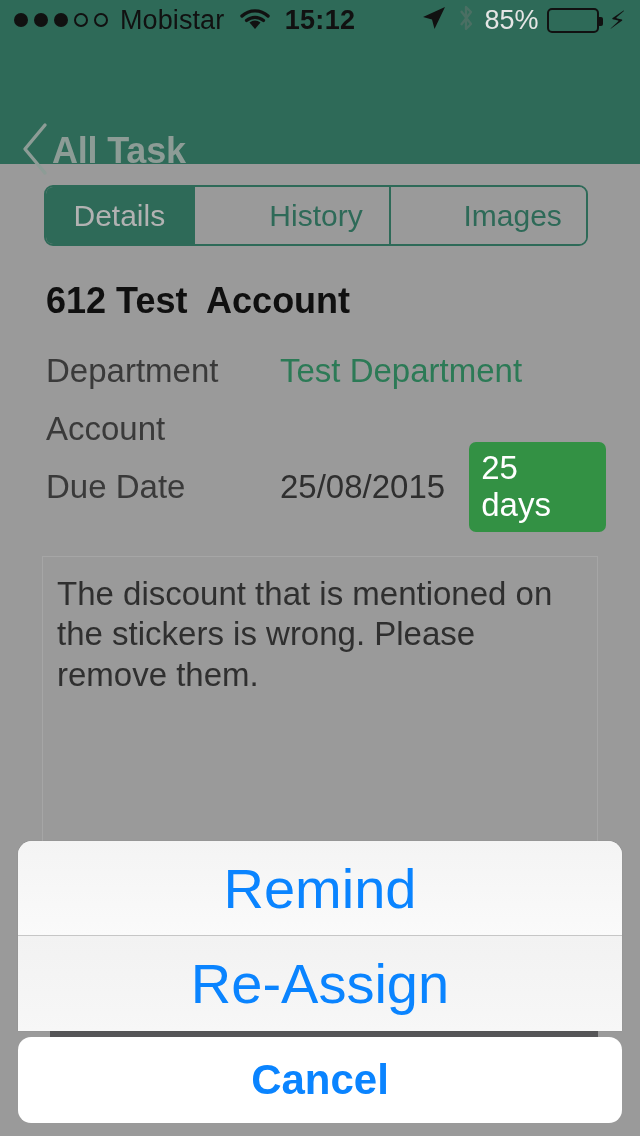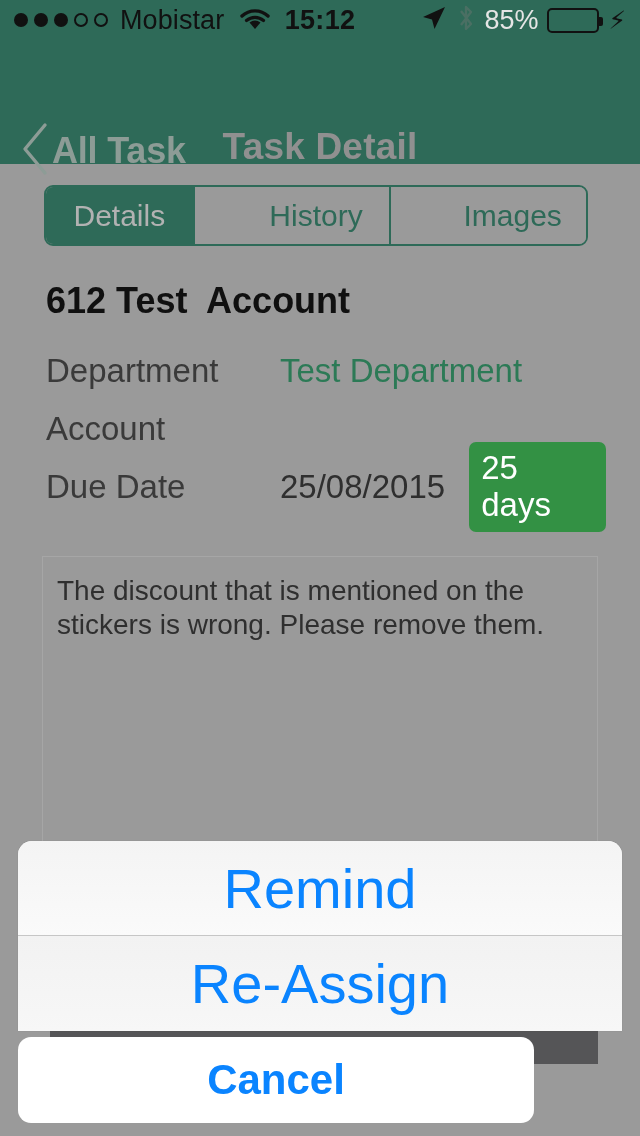--- a/index.html
+++ b/index.html
@@ -92,21 +92,21 @@
   .badge{
     margin-left:24px; background:#339144; color:#ffffff;
     font-size:33px; padding:8px 12px; border-radius:7px; line-height:1.12;
   }
 
   .desc-box{
     position:absolute; left:42px; top:392px; width:556px; height:420px;
     border:1px solid #a6a6a6;
   }
   .desc-text{
-    padding:17px 12px 0 14px; font-size:28px; line-height:1.22;
+    padding:17px 12px 0 14px; font-size:33px; line-height:1.22;
     color:#2f2f2f;
   }
 
   
   .toolbar-peek{
     position:absolute; left:50px; top:1022px; width:548px; height:42px;
     background:#555557;
   }
 
   
@@ -119,21 +119,21 @@
   .sheet-btn{
     height:95px; display:flex; align-items:center; justify-content:center;
     font-size:56px; color:#0a84ff;
     background:linear-gradient(180deg,#f4f4f4 0%, #fafafa 100%);
     border-bottom:1px solid #c6c6c6;
   }
   .sheet-btn:last-child{ border-bottom:none;
     background:linear-gradient(180deg,#f2f2f2 0%, #f7f7f7 100%); }
 
   .cancel-btn{
-    position:absolute; left:18px; top:1037px; width:516px; height:86px;
+    position:absolute; left:18px; top:1037px; width:604px; height:86px;
     background:#fff; border-radius:13px;
     display:flex; align-items:center; justify-content:center;
     font-size:42px; font-weight:bold; color:#0a84ff;
   }
 </style>
 </head>
 <body>
 
 <div class="statusbar">
   <div class="sb-left">
@@ -177,21 +177,20 @@
 
 <div class="navbar">
   <div class="nav-back">
     <span class="chev">
       <svg width="30" height="54" viewBox="0 0 30 54">
         <path d="M25 3 L5 27 L25 51" stroke="#8d9c96" stroke-width="3.4" fill="none" stroke-linecap="round" stroke-linejoin="round"></path>
       </svg>
     </span>
     <span class="nav-back-label">All Task</span>
   </div>
-  <div class="nav-title">Task Detail</div>
   <div class="nav-sep"></div>
 </div>
 
 <div class="content">
 
   <div class="segmented">
     <div class="seg active">Details</div>
     <div class="seg">History</div>
     <div class="seg">Images</div>
   </div>

